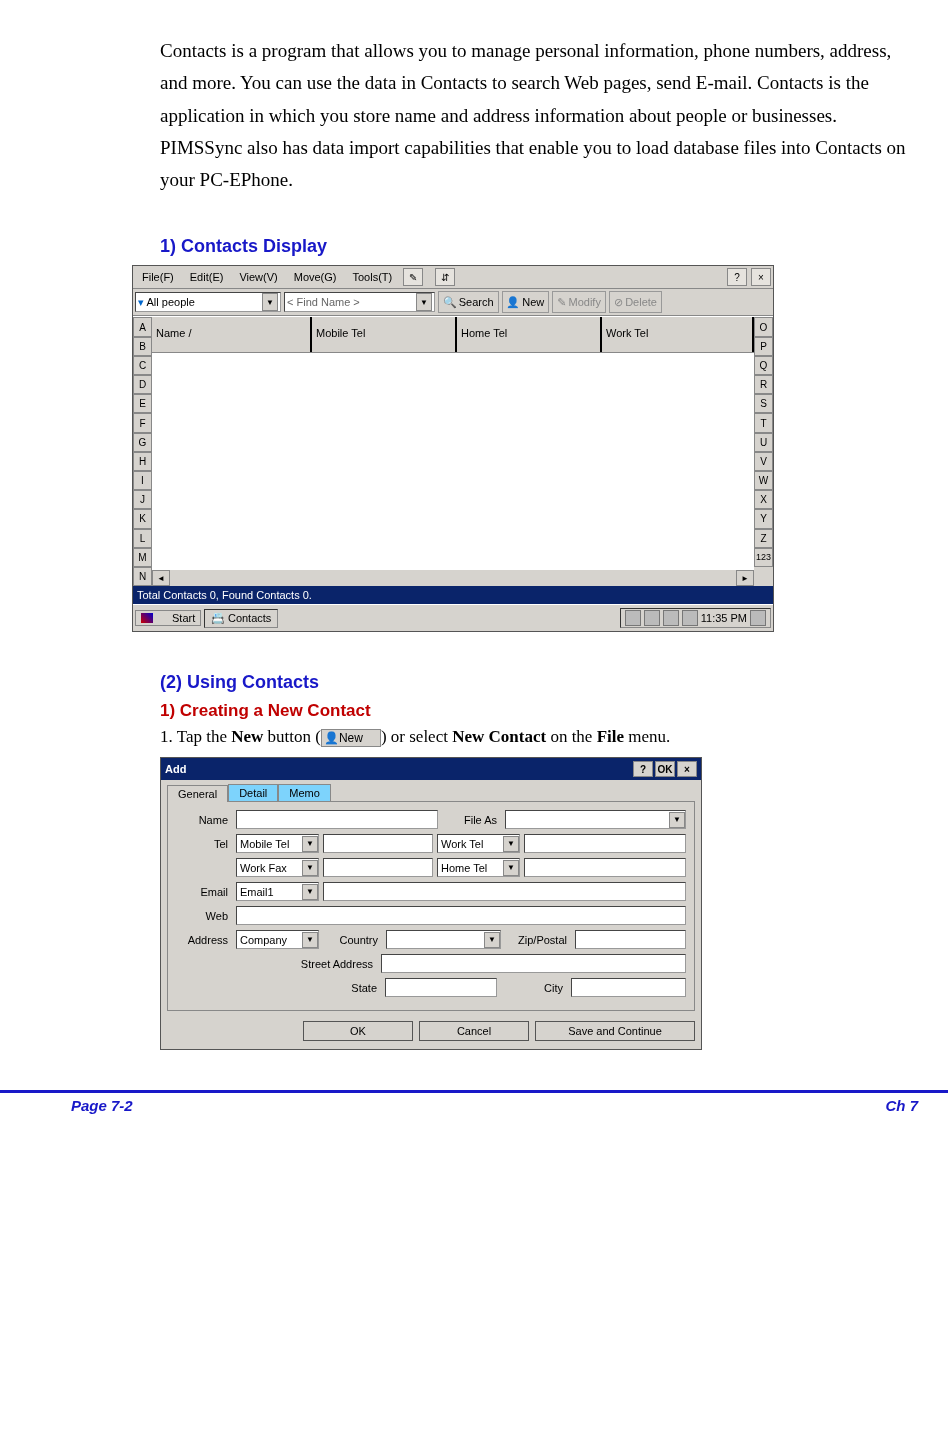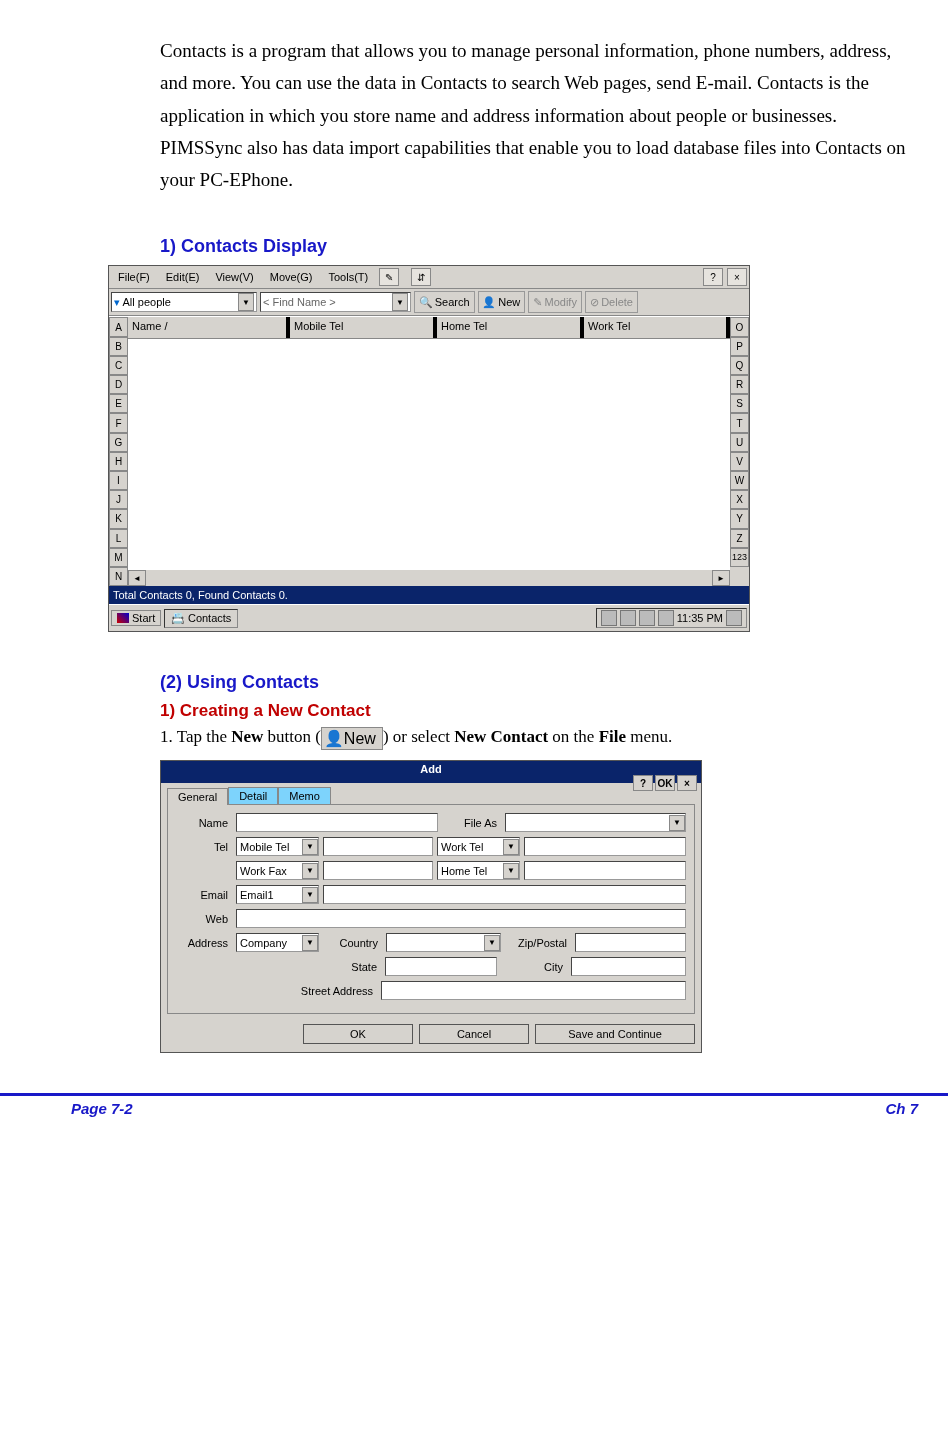--- a/index.html
+++ b/index.html
@@ -43,32 +43,32 @@
     font-family: Georgia, 'Times New Roman', serif;
     font-size: 17px;
     margin: 2px 0 10px 130px;
   }
   .numbered b { font-weight: bold; }
   .inline-btn {
     display: inline-block;
     background: #d6d3ce;
     border: 1px solid #888;
     font-family: Tahoma, sans-serif;
-    font-size: 16px;
-    padding: 1px 6px 1px 2px;
+    font-size: 12px;
+    padding: 1px 17px 1px 2px;
     vertical-align: middle;
   }
   .inline-btn .icn {
     color: #2a7a2a;
     font-weight: bold;
   }
 
   
   .win {
-    margin-left: 78px;
+    margin-left: 102px;
     width: 640px;
     background: #d6d3ce;
     border: 1px solid #555;
     font-family: Tahoma, Arial, sans-serif;
     font-size: 11px;
     color: #000;
   }
   .menubar {
     display: flex;
     align-items: center;
@@ -131,58 +131,58 @@
     display:flex;align-items:center;justify-content:center;
     font-size:10px;box-sizing:border-box;
   }
   .grid {
     flex:1;background:#fff;display:flex;flex-direction:column;
   }
   .ghead {
     display:flex;background:#d6d3ce;border-bottom:1px solid #888;
   }
   .gh {
-    border-right:4px solid #000000;padding:3px 4px;height:15px;
+    border-right:2px solid #000000;padding:10px 4px;height:15px;
     box-sizing:content-box;
   }
   .gbody { flex:1;background:#fff;height:248px; }
   .hscroll {
     display:flex;background:#d6d3ce;height:16px;align-items:center;
   }
   .sbtn{width:16px;height:14px;border:1px solid #888;background:#d6d3ce;display:flex;align-items:center;justify-content:center;font-size:8px;}
   .strack{flex:1;background:#d6d3ce;}
   .statusbar {
     background:#0a246a;color:#fff;padding:3px 4px;font-size:11px;
   }
   .taskbar {
     display:flex;align-items:center;background:#d6d3ce;border-top:1px solid #fff;
     padding:2px;gap:3px;height:22px;
   }
   .start {
-    display:flex;align-items:center;gap:3px;border:1px solid #888;padding:1px 5px;background:#d6d3ce;
+    display:flex;align-items:center;gap:19px;border:1px solid #888;padding:1px 5px;background:#d6d3ce;
   }
   .flag{width:12px;height:10px;background:linear-gradient(45deg,#c00,#00c);}
   .task {
     border:1px inset #888;padding:2px 6px;background:#d6d3ce;display:flex;align-items:center;gap:3px;
   }
   .tray {
     margin-left:auto;display:flex;align-items:center;gap:3px;border:1px inset #888;padding:1px 4px;
   }
   .tray .ti{width:14px;height:14px;background:#bbb;border:1px solid #777;}
 
   
   .dlg {
     margin: 10px 0 0 130px;
     width: 540px;
     background:#d6d3ce;border:1px solid #555;
     font-family: Tahoma, Arial, sans-serif;font-size:11px;
   }
   .titlebar {
     background:#0a246a;color:#fff;display:flex;align-items:center;
-    padding:2px 4px;font-weight:bold;height:18px;flex-direction:column;
+    padding:2px 4px;font-weight:bold;height:18px;
   }
   .titlebar .r{margin-left:auto;display:flex;gap:2px;}
   .titlebar .r .bx{background:#d6d3ce;color:#000;border:1px solid #888;width:18px;height:14px;display:flex;align-items:center;justify-content:center;font-size:10px;font-weight:bold;}
   .tabs{display:flex;padding:4px 6px 0 6px;gap:0;}
   .tab{border:1px solid #888;border-bottom:none;padding:2px 10px;background:#7dd3fc;font-size:11px;}
   .tab.active{background:#d6d3ce;position:relative;top:1px;}
   .tabbody{border:1px solid #888;margin:0 6px 6px 6px;padding:8px;}
   .frow{display:flex;align-items:center;margin-bottom:5px;gap:4px;}
   .lbl{width:52px;text-align:right;padding-right:4px;}
   .lbl2{text-align:right;padding-right:4px;}
@@ -391,29 +391,29 @@
         <div class="lbl2" style="width:55px">Country</div>
         <div class="sel" style="width:110px">
             <span></span>
             <span class="caret" style="margin-left:auto">▼</span>
           </div>
         <div class="lbl2" style="width:62px">Zip/Postal</div>
         <div class="inp" style="flex:1"></div>
       </div>
       <div class="frow">
         <div class="lbl"></div>
+        <div class="lbl2" style="width:137px">Street Address</div>
+        <div class="inp" style="flex:1"></div>
+      </div>
+      <div class="frow">
+        <div class="lbl"></div>
         <div style="width:82px"></div>
         <div class="lbl2" style="width:55px">State</div>
         <div class="inp" style="width:110px"></div>
         <div class="lbl2" style="width:62px">City</div>
-        <div class="inp" style="flex:1"></div>
-      </div>
-      <div class="frow">
-        <div class="lbl"></div>
-        <div class="lbl2" style="width:137px">Street Address</div>
         <div class="inp" style="flex:1"></div>
       </div>
     </div>
     <div class="dbtns">
       <div class="dbtn">OK</div>
       <div class="dbtn">Cancel</div>
       <div class="dbtn" style="min-width:130px">Save and Continue</div>
     </div>
   </div>
 </div>

